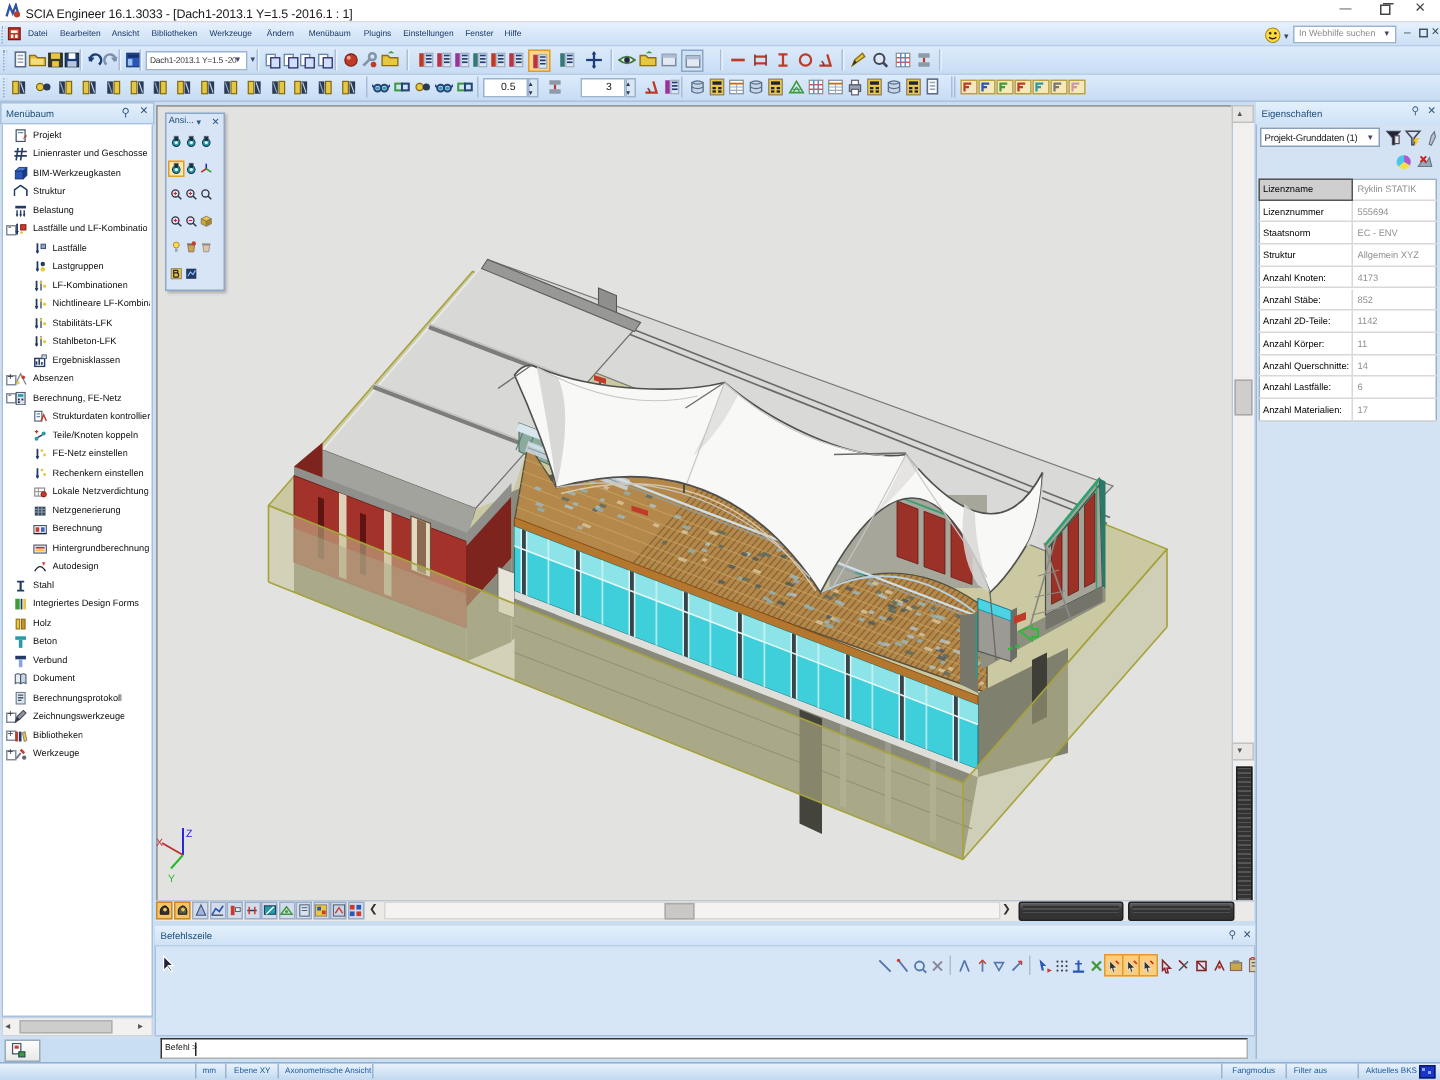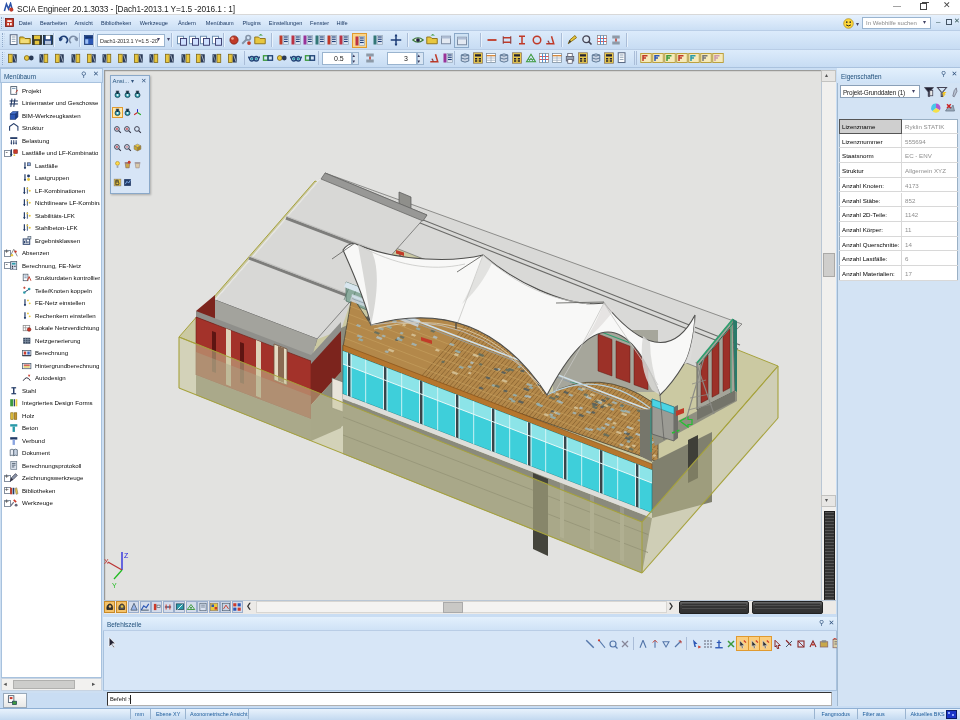--- a/index.html
+++ b/index.html
@@ -3,21 +3,21 @@
 *{margin:0;padding:0;box-sizing:border-box}
 html,body{width:960px;height:720px;overflow:hidden;background:#c9ddf3;font-family:"Liberation Sans",sans-serif;}
 .ab{position:absolute}
 .grip{width:3px;border-left:1px dotted #8fa8c8;border-right:1px dotted #c9d9ec}
 </style></head><body>
 <div class="ab" style="left:0px;top:0px;width:960px;height:15px;background:#ffffff;border-bottom:1px solid #d8d8d8"></div>
 <svg class="ab" style="left:3px;top:2px;" width="11" height="11" viewBox="0 0 16 16">
     <path d="M2 13 L5 3 L8 10 L11 2 L14 13" fill="none" stroke="#2a52a8" stroke-width="2.2"></path>
     <circle cx="12" cy="11" r="3" fill="#c03a28"></circle>
   </svg>
-<div class="ab" style="left:17px;top:4px;font-size:8.3px;color:#1a1a1a;font-weight:normal;letter-spacing:0px;white-space:nowrap;letter-spacing:-0.1px">SCIA Engineer 20.1.3033 - [Dach1-2013.1 Y=1.5 -2016.1 : 1]</div>
+<div class="ab" style="left:17px;top:4px;font-size:8.3px;color:#1a1a1a;font-weight:normal;letter-spacing:0px;white-space:nowrap;letter-spacing:-0.1px">SCIA Engineer 16.1.3033 - [Dach1-2013.1 Y=1.5 -2016.1 : 1]</div>
 <div class="ab" style="left:893px;top:1px;font-size:8px;color:#444;font-weight:normal;letter-spacing:0px;white-space:nowrap;">—</div>
 <div class="ab" style="left:920px;top:3px;width:7px;height:7px;border:1.2px solid #444"></div>
 <div class="ab" style="left:922px;top:1.5px;width:7px;height:1.5px;background:#444"></div>
 <div class="ab" style="left:943px;top:0px;font-size:9px;color:#444;font-weight:normal;letter-spacing:0px;white-space:nowrap;">✕</div>
 <div class="ab" style="left:0px;top:15px;width:960px;height:16px;background:linear-gradient(#e6f1fd,#cbdff5);border-bottom:1px solid #b9cde6"></div>
 <div class="ab grip" style="left:1px;top:17px;width:3px;height:12px;"></div>
 <svg class="ab" style="left:5px;top:17px;" width="9" height="11" viewBox="0 0 16 16">
     <rect x="1" y="1" width="14" height="14" fill="#c03a28" stroke="#7c1812" stroke-width="1.5"></rect>
     <rect x="4" y="4" width="8" height="3" fill="#ffffff"></rect>
     <rect x="4" y="9" width="3" height="4" fill="#ffffff"></rect>

